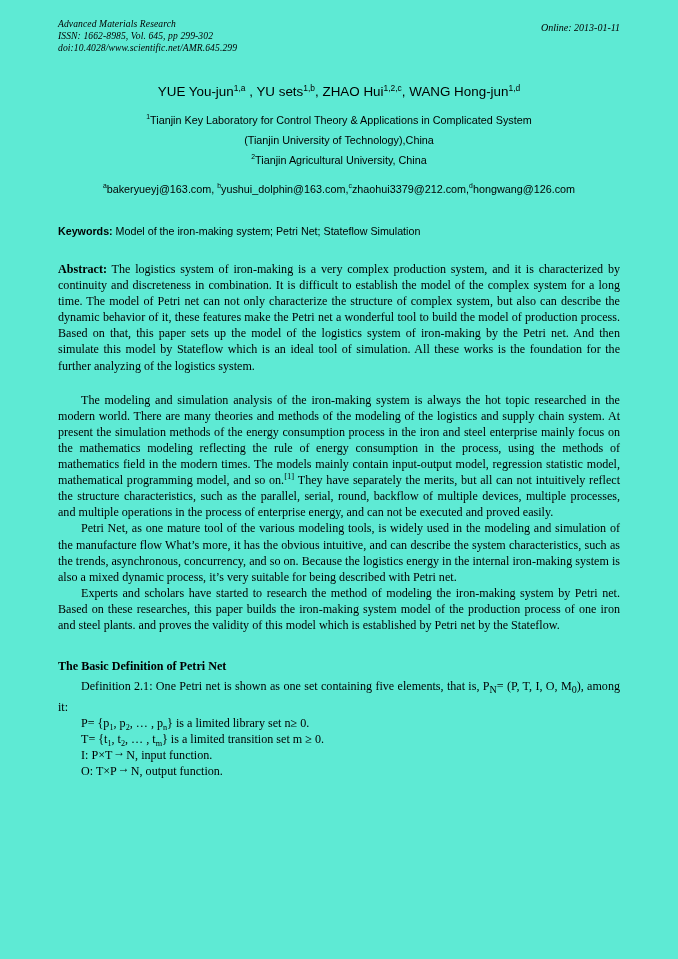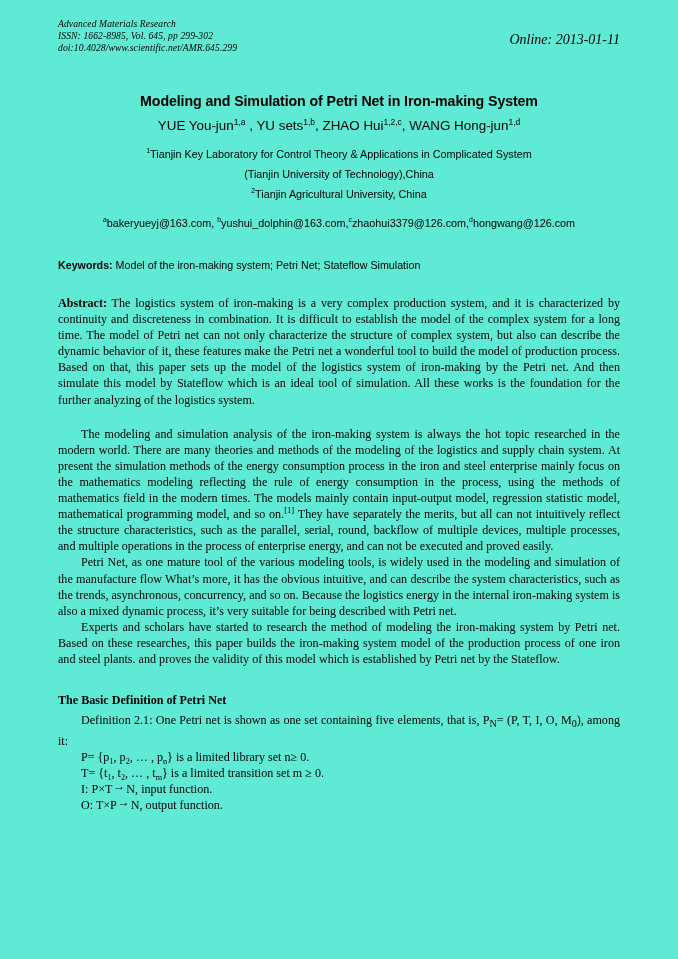--- a/index.html
+++ b/index.html
@@ -31,24 +31,24 @@
   .journal-meta {
     font-family: "Liberation Serif", serif;
     font-style: italic;
     font-size: 9.6px;
     line-height: 12.2px;
     letter-spacing: 0.1px;
   }
   .journal-online {
     position: absolute;
     right: 0;
-    top: 16px;
+    top: 4px;
     font-family: "Liberation Serif", serif;
     font-style: italic;
-    font-size: 14px;
+    font-size: 10px;
     line-height: 12.2px;
   }
 
   
   .paper-title {
     text-align: center;
     font-family: "Liberation Sans", sans-serif;
     font-weight: bold;
     font-size: 14.2px;
     line-height: 18px;
@@ -166,29 +166,28 @@
 
     <div class="journal-header">
       <div class="journal-meta">
         <div>Advanced Materials Research</div>
         <div>ISSN: 1662-8985, Vol. 645, pp 299-302</div>
         <div>doi:10.4028/www.scientific.net/AMR.645.299</div>
       </div>
       <div class="journal-online">Online: 2013-01-11</div>
     </div>
 
-    <div class="paper-title">Modeling and Simulation of Petri Net in Iron-making System</div>
 
     <div class="author-line"><span>YUE You-jun</span><sup>1,a</sup><span> , </span><span>YU sets</span><sup>1,b</sup><span>, </span><span>ZHAO Hui</span><sup>1,2,c</sup><span>, </span><span>WANG Hong-jun</span><sup>1,d</sup></div>
 
     <div class="affil first"><sup>1</sup><span>Tianjin Key Laboratory for Control Theory &amp; Applications in Complicated System</span></div>
     <div class="affil">(Tianjin University of Technology),China</div>
     <div class="affil"><sup>2</sup><span>Tianjin Agricultural University, China</span></div>
 
-    <div class="emails"><sup>a</sup><span>bakeryueyj@163.com, </span><sup>b</sup><span>yushui_dolphin@163.com,</span><sup>c</sup><span>zhaohui3379@126.com,</span><sup>d</sup><span>hongwang@126.com</span></div>
+    <div class="emails"><sup>a</sup><span>bakeryueyj@163.com, </span><sup>b</sup><span>yushui_dolphin@163.com,</span><sup>c</sup><span>zhaohui3379@212.com,</span><sup>d</sup><span>hongwang@126.com</span></div>
 
     <div class="keywords"><span class="lbl">Keywords:</span><span> Model of the iron-making system; Petri Net; Stateflow Simulation</span></div>
 
     <div class="abstract"><span class="lbl">Abstract:</span><span> The logistics system of iron-making is a very complex production system, and it is characterized by continuity and discreteness in combination. It is difficult to establish the model of the complex system for a long time. The model of Petri net can not only characterize the structure of complex system, but also can describe the dynamic behavior of it, these features make the Petri net a wonderful tool to build the model of production process. Based on that, this paper sets up the model of the logistics system of iron-making by the Petri net. And then simulate this model by Stateflow which is an ideal tool of simulation. All these works is the foundation for the further analyzing of the logistics system.</span></div>
 
 
     <div class="body-par"><span>The modeling and simulation analysis of the iron-making system is always the hot topic researched in the modern world. There are many theories and methods of the modeling of the logistics and supply chain system. At present the simulation methods of the energy consumption process in the iron and steel enterprise mainly focus on the mathematics modeling reflecting the rule of energy consumption in the process, using the methods of mathematics field in the modern times. The models mainly contain input-output model, regression statistic model, mathematical programming model, and so on.</span><sup>[1]</sup><span> They have separately the merits, but all can not intuitively reflect the structure characteristics, such as the parallel, serial, round, backflow of multiple devices, multiple processes, and multiple operations in the process of enterprise energy, and can not be executed and proved easily.</span></div>
 
     <div class="body-par tight">Petri Net, as one mature tool of the various modeling tools, is widely used in the modeling and simulation of the manufacture flow What’s more, it has the obvious intuitive, and can describe the system characteristics, such as the trends, asynchronous, concurrency, and so on. Because the logistics energy in the internal iron-making system is also a mixed dynamic process, it’s very suitable for being described with Petri net.</div>
 

